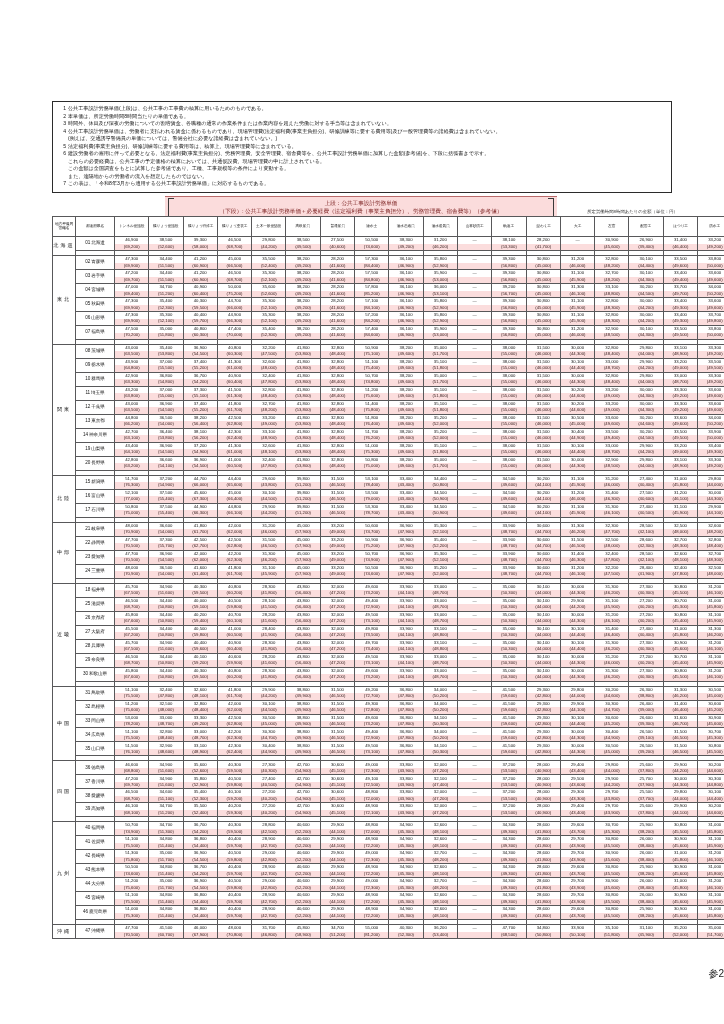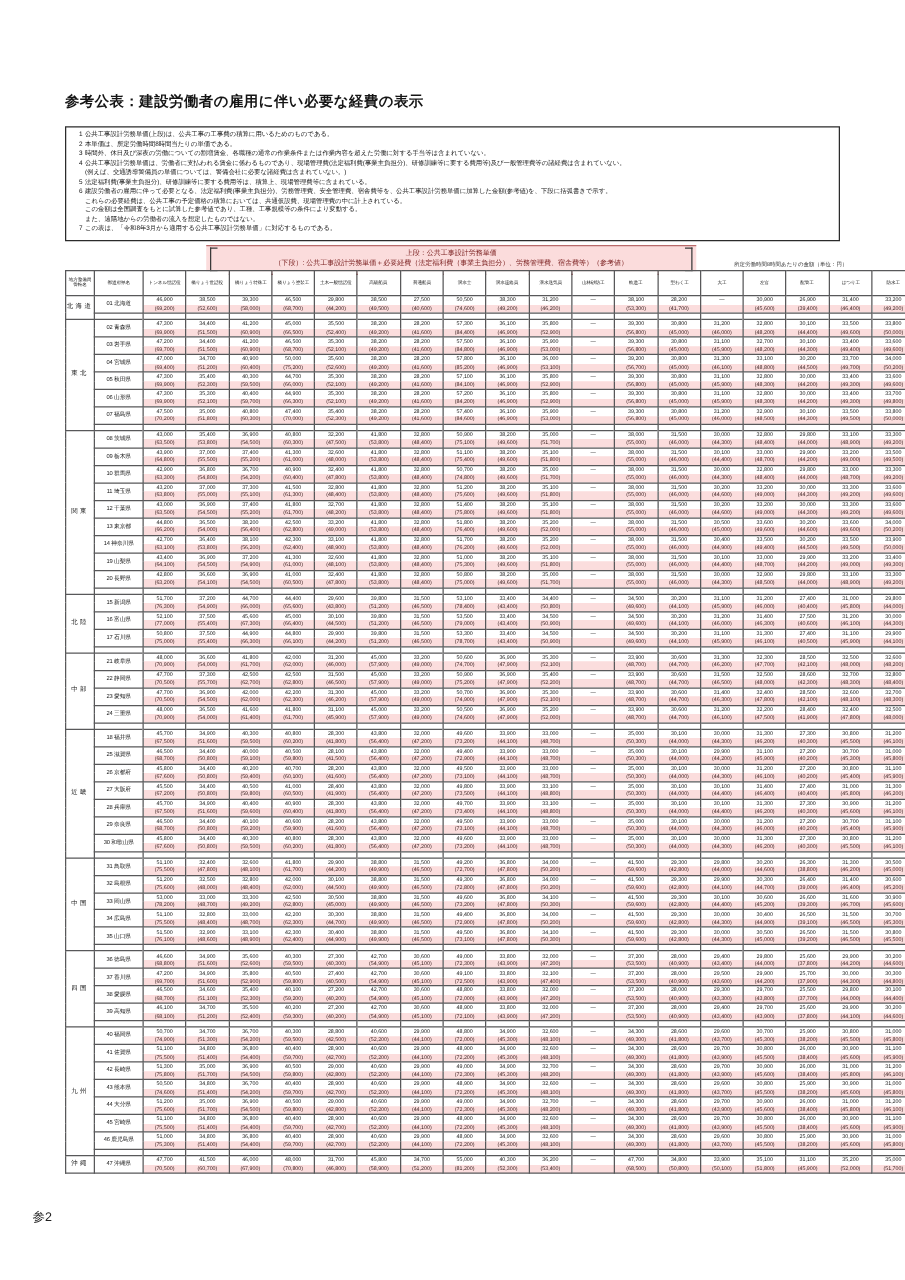--- a/index.html
+++ b/index.html
@@ -78,29 +78,28 @@
     background:#fff;letter-spacing:-.1px;
   }
   tr.upper td.val{background:#ffffff;height:6.6px;font-size:4.25px;}
   tr.lower td.val{background:#fbdddd;height:6.4px;font-size:4.25px;color:#3a2020;}
   tr.spacer td{height:4px;background:#fff;border-left:0.6px solid #58585a;border-right:0.6px solid #58585a;border-top:none;border-bottom:none;}
   tr.upper td.val{border-bottom:none;}
   tr.lower td.val{border-top:none;}
 
   .footer{
     position:absolute;left:0;right:0;top:967px;
-    text-align:left;font-size:10px;color:#222;padding-left:26px;
+    text-align:right;font-size:10px;color:#222;
   }
 </style>
 </head>
 <body>
 
 <div class="page">
 
-  <div class="doc-title">参考公表：建設労働者の雇用に伴い必要な経費の表示</div>
 
   <div class="notes-box">
     <div id="notes-host">
         <div class="note-line"><span class="num">1</span>公共工事設計労務単価(上段)は、公共工事の工事費の積算に用いるためのものである。</div>
         <div class="note-line"><span class="num">2</span>本単価は、所定労働時間8時間当たりの単価である。</div>
         <div class="note-line"><span class="num">3</span>時間外、休日及び深夜の労働についての割増賃金、各職種の通常の作業条件または作業内容を超えた労働に対する手当等は含まれていない。</div>
         <div class="note-line"><span class="num">4</span>公共工事設計労務単価は、労働者に支払われる賃金に係わるものであり、現場管理費(法定福利費(事業主負担分)、研修訓練等に要する費用等)及び一般管理費等の諸経費は含まれていない。</div>
         <div class="note-line sub">(例えば、交通誘導警備員の単価については、警備会社に必要な諸経費は含まれていない。)</div>
         <div class="note-line"><span class="num">5</span>法定福利費(事業主負担分)、研修訓練等に要する費用等は、積算上、現場管理費等に含まれている。</div>
         <div class="note-line"><span class="num">6</span>建設労働者の雇用に伴って必要となる、法定福利費(事業主負担分)、労務管理費、安全管理費、宿舎費等を、公共工事設計労務単価に加算した金額(参考値)を、下段に括弧書きで示す。</div>

